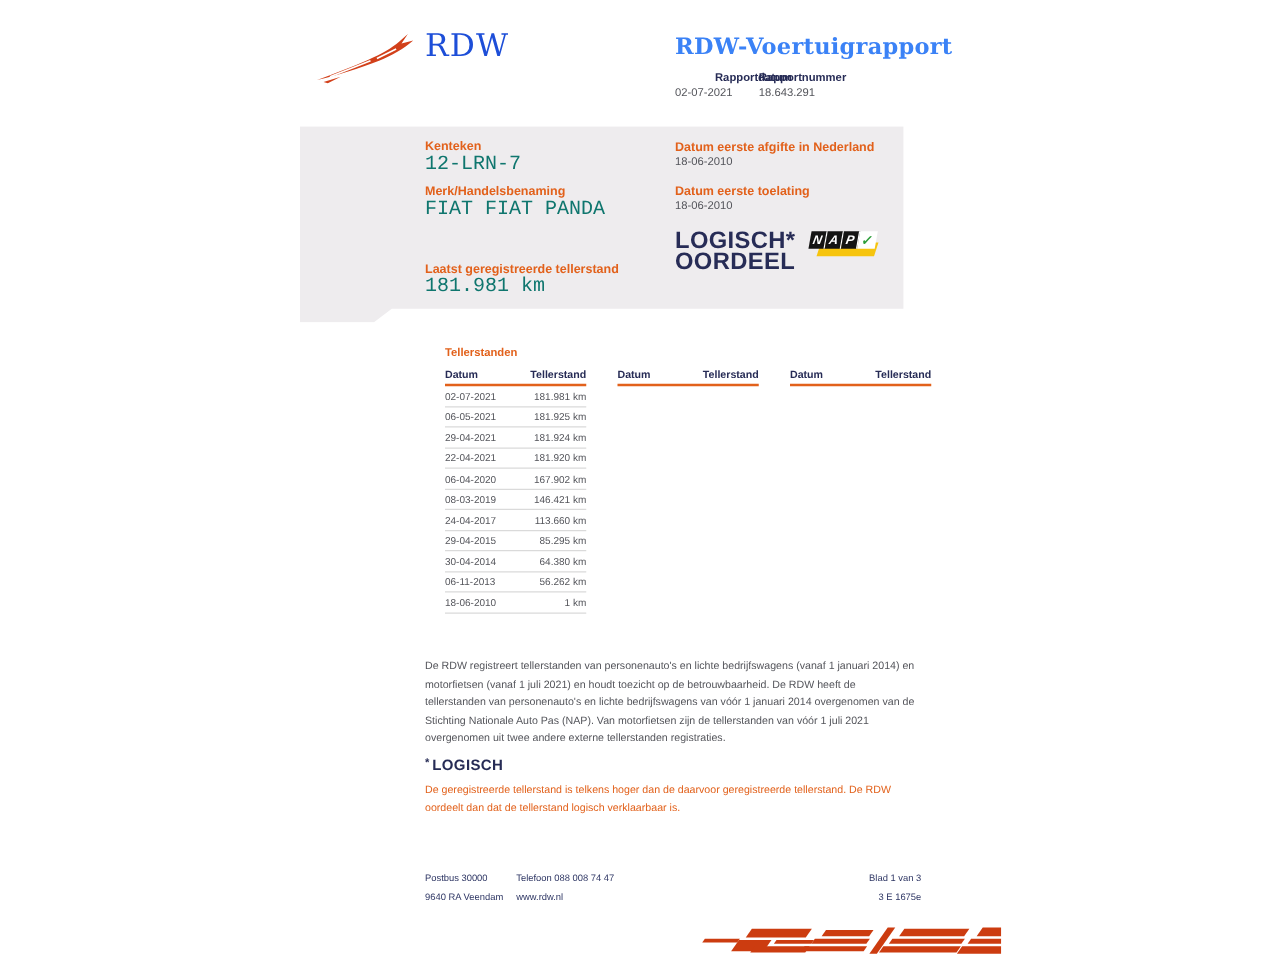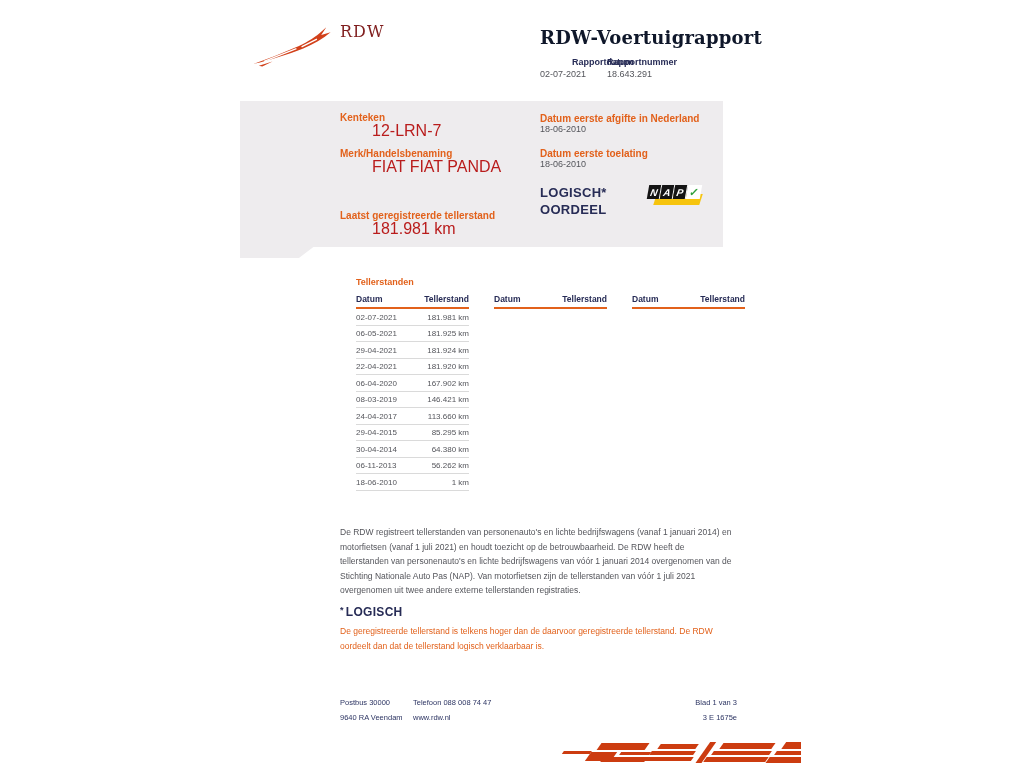--- a/index.html
+++ b/index.html
@@ -5,54 +5,54 @@
   html,body{margin:0;padding:0;}
   body{
     width:1024px;height:768px;background:#ffffff;position:relative;overflow:hidden;
     font-family:"Liberation Sans", sans-serif;color:#54555b;
   }
   .abs{position:absolute;}
 
   
   #logo{left:252px;top:24px;width:82px;height:44px;}
   #wordmark{
-    left:340px;top:22px;font-family:"DejaVu Serif",serif;font-size:16px;
-    color:#7f1d1d;letter-spacing:1px;font-weight:500;
+    left:340px;top:22px;font-family:"DejaVu Serif",serif;font-size:25px;
+    color:#1d4ed8;letter-spacing:1px;font-weight:500;
   }
   #doc-title{
     left:540px;top:27px;font-family:"DejaVu Serif",serif;font-size:18px;
-    font-weight:600;color:#0f172a;letter-spacing:.2px;
+    font-weight:600;color:#3b82f6;letter-spacing:.2px;
   }
   .meta-label{font-size:9px;font-weight:bold;color:#272c56;}
   .meta-value{font-size:9px;color:#54555b;}
   #meta-date-label{left:540px;top:57px;padding-left:32px;}
   #meta-num-label{left:607px;top:57px;}
   #meta-date-value{left:540px;top:69px;}
   #meta-num-value{left:607px;top:69px;}
 
   
   #panel{
     left:240px;top:101px;width:483px;height:157px;background:#eeecee;
     clip-path:polygon(0 0,100% 0,100% 93%,15.2% 93%,12.2% 100%,0 100%);
   }
   .lbl{font-size:10px;font-weight:bold;color:#e2611b;}
-  .serif-val{font-family:Liberation Sans, sans-serif;font-size:16px;color:#b91c1c;margin-left:32px;}
+  .serif-val{font-family:Liberation Mono, monospace;font-size:16px;color:#0f766e;}
   .gray-val{font-size:9px;color:#54555b;}
   #kenteken-label{left:100px;top:11px;}
   #kenteken-value{left:100px;top:21px;}
   #merk-label{left:100px;top:47px;}
   #merk-value{left:100px;top:57px;text-align:center;}
   #teller-label{left:100px;top:109px;}
   #teller-value{left:100px;top:119px;}
   #afgifte-label{left:300px;top:12px;}
   #afgifte-value{left:300px;top:23px;}
   #toelating-label{left:300px;top:47px;}
   #toelating-value{left:300px;top:58px;}
   #oordeel{
-    left:300px;top:83px;font-size:13px;font-weight:bold;color:#272c56;
+    left:300px;top:83px;font-size:19px;font-weight:bold;color:#272c56;
     line-height:17px;letter-spacing:.3px;white-space:pre-line;
   }
   
   #nap{left:408px;top:84px;width:56px;height:26px;}
   .nap-yellow{position:absolute;left:7px;top:9px;width:46px;height:11px;background:#f6c40e;transform:skewX(-18deg);}
   .nap-cell{
     position:absolute;top:0;width:12px;height:14px;display:flex;align-items:center;justify-content:center;
     font-size:10px;font-weight:bold;font-style:italic;transform:skewX(-10deg);
   }
   .nap-black{background:#141414;color:#fff;border-right:1px solid #fff;}

